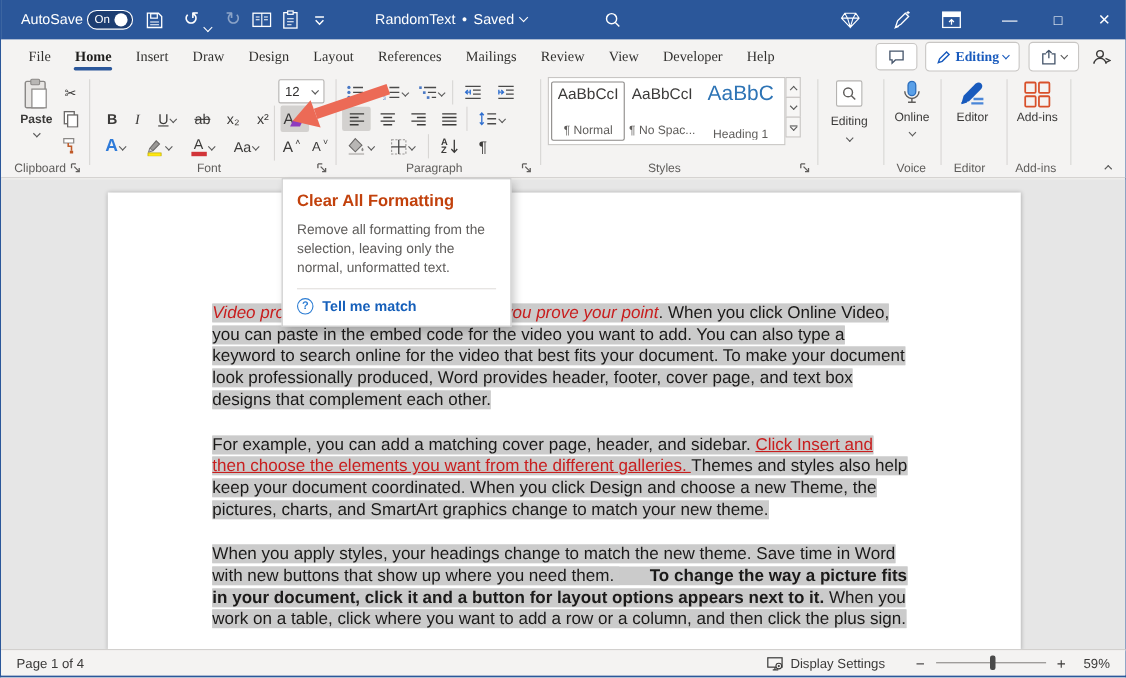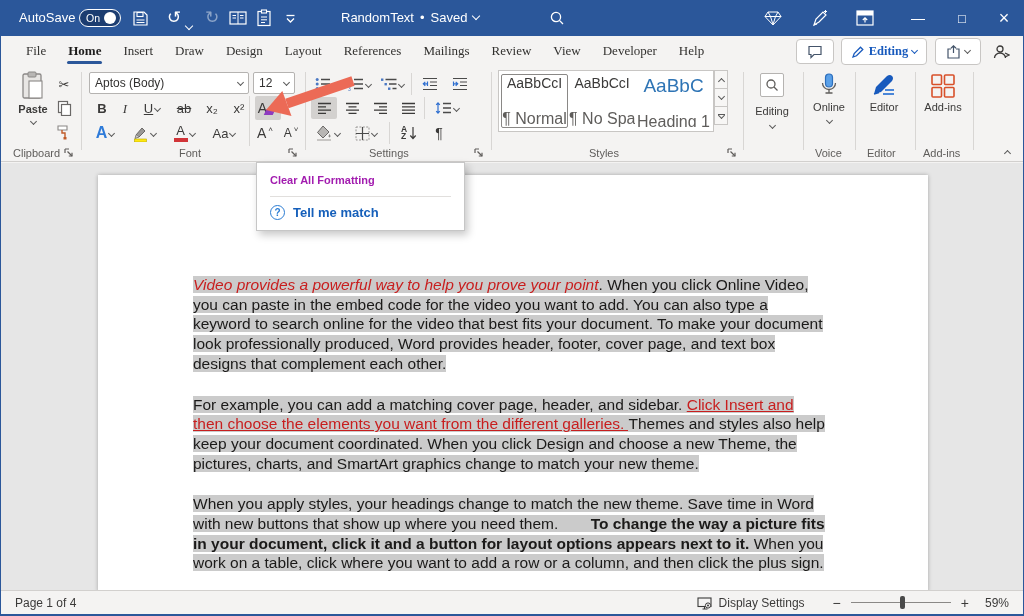--- a/index.html
+++ b/index.html
@@ -32,27 +32,27 @@
   .ribbon { position:absolute; top:66px; left:0; width:100%; height:96px; background:#f4f3f2; border-bottom:1px solid #d2d0ce; }
   .vdiv { position:absolute; top:6px; height:78px; width:1px; background:#d8d6d4; }
   .rl { font-size:11px; color:#5f5d5b; }
   .rbtn { display:flex; align-items:center; justify-content:center; gap:2px; border-radius:2px; }
   .rbtn.sel { background:#d3d1cf; }
   .glyph { font-size:13px; color:#3b3a39; line-height:1; }
   .combo { background:#fff; border:1px solid #b5b3b1; border-radius:2px; display:flex; align-items:center; font-size:12px; color:#323130; padding:0 5px; justify-content:space-between; }
   .stylecard { height:54px; border:1px solid transparent; border-radius:2px; display:flex; flex-direction:column; align-items:center; justify-content:center; background:#fff; }
   .stylecard.selected { border:1px solid #8a8886; box-shadow:inset 0 0 0 1px #fff; }
   .sp { font-size:14px; color:#3b3a39; white-space:nowrap; overflow:hidden; max-width:100%; }
-  .sn { font-size:16px; color:#5f5d5b; margin-top:20px; white-space:nowrap; overflow:hidden; max-width:100%;text-align:right; }
+  .sn { font-size:11px; color:#5f5d5b; margin-top:20px; white-space:nowrap; overflow:hidden; max-width:100%;text-align:right; }
   .sp.hd { font-size:19px; color:#2e74b5; }
   .scrbtn { width:14px; height:19px; border:1px solid #c8c6c4; background:#f7f6f5; display:flex; align-items:center; justify-content:center; }
 
   
   .tooltip { position:absolute; left:255px; top:162px; width:209px; background:#fff; border:1px solid #c6c6c6; box-shadow:3px 4px 8px rgba(0,0,0,.22); z-index:30; padding:11px 13px 10px 13px; }
-  .tt-title { font-size:11px; font-weight:bold; color:#a21caf; }
+  .tt-title { font-size:15px; font-weight:bold; color:#c2410c; }
   .tt-body { font-size:12.5px; color:#5f5d5b; line-height:17px; margin-top:10px; }
   .tt-div { border-top:1px solid #e1dfdd; margin:10px 0 8px 0; }
   .tt-link { display:flex; align-items:center; gap:8px; }
   .tt-q { width:15px; height:15px; border:1.4px solid #2b7cd3; border-radius:50%; color:#2b7cd3; font-size:10px; font-weight:bold; display:flex; align-items:center; justify-content:center; }
   .tt-more { font-size:13px; font-weight:bold; color:#155fba; }
 
   
   .workspace { position:absolute; top:163px; left:0; width:100%; height:429px; background:#e6e6e6; }
   .page { position:absolute; left:97px; top:12px; width:830px; height:417px; background:#fff; box-shadow:0 0 4px rgba(0,0,0,.28); overflow:hidden; }
   .doctext { position:absolute; left:95px; top:100px; width:634px; font-size:15.5px; line-height:19.7px; color:#1b1a19; }
@@ -227,24 +227,20 @@
     <div class="ab rl" style="left:12px;top:81px;">Clipboard</div>
     <div class="ab ic" style="left:62px;top:81px;width:12px;height:12px;">
       <svg width="10" height="10" viewBox="0 0 10 10">
           <path d="M1 1 h4 M1 1 v4" stroke="#5f5d5b" stroke-width="1.2"></path>
           <path d="M3.5 3.5 L8 8" stroke="#5f5d5b" stroke-width="1.2"></path>
           <path d="M8 4.8 V8 H4.8" fill="none" stroke="#5f5d5b" stroke-width="1.2"></path>
         </svg>
     </div>
     <div class="vdiv" style="left:80px;"></div>
 
-    <div class="ab combo" style="left:88px;top:6px;width:160px;height:22px;">
-      <span>Aptos (Body)</span>
-      <span class="cv" style="margin-top:-2px;"></span>
-    </div>
     <div class="ab combo" style="left:252px;top:6px;width:42px;height:22px;">
       <span>12</span>
       <span class="cv" style="margin-top:-2px;"></span>
     </div>
     <div class="ab rbtn" style="left:90px;top:31px;width:22px;height:22px;">
         <span class="glyph" style="font-weight:bold;">B</span>
       </div>
     <div class="ab rbtn" style="left:113px;top:31px;width:22px;height:22px;">
         <span class="glyph" style="font-style:italic;font-family:'Liberation Serif',serif;">I</span>
       </div>
@@ -396,21 +392,21 @@
         <span>A</span>
           <span>Z</span>
       </span>
       <svg width="8" height="14" viewBox="0 0 8 14">
           <path d="M4 1 V12 M1.3 9.5 L4 12.5 L6.7 9.5" fill="none" stroke="#3b3a39" stroke-width="1.2"></path>
         </svg>
     </div>
     <div class="ab rbtn" style="left:426px;top:56px;width:24px;height:22px;">
         <span class="glyph" style="font-size:14px;">¶</span>
       </div>
-    <div class="ab rl" style="left:368px;top:81px;">Settings</div>
+    <div class="ab rl" style="left:368px;top:81px;">Paragraph</div>
     <div class="ab ic" style="left:472px;top:81px;width:12px;height:12px;">
       <svg width="10" height="10" viewBox="0 0 10 10">
           <path d="M1 1 h4 M1 1 v4" stroke="#5f5d5b" stroke-width="1.2"></path>
           <path d="M3.5 3.5 L8 8" stroke="#5f5d5b" stroke-width="1.2"></path>
           <path d="M8 4.8 V8 H4.8" fill="none" stroke="#5f5d5b" stroke-width="1.2"></path>
         </svg>
     </div>
     <div class="vdiv" style="left:490px;"></div>
 
     <div class="ab" style="left:497px;top:4px;width:216px;height:62px;background:#fff;border:1px solid #c8c6c4;display:flex;align-items:center;padding:2px;">
@@ -511,20 +507,21 @@
       <div class="doctext">
           <p><span><span class="run-red-italic">Video provides a powerful way to help you prove your point</span><span>. When you click Online Video, you can paste in the embed code for the video you want to add. You can also type a keyword to search online for the video that best fits your document. To make your document look professionally produced, Word provides header, footer, cover page, and text box designs that complement each other.</span></span></p>
           <p><span><span>For example, you can add a matching cover page, header, and sidebar. </span><span class="run-red-underline">Click Insert and then choose the elements you want from the different galleries. </span><span>Themes and styles also help keep your document coordinated. When you click Design and choose a new Theme, the pictures, charts, and SmartArt graphics change to match your new theme.</span></span></p>
           <p><span><span>When you apply styles, your headings change to match the new theme. Save time in Word with new buttons that show up where you need them. </span><span class="run-bold">To change the way a picture fits in your document, click it and a button for layout options appears next to it.</span><span> When you work on a table, click where you want to add a row or a column, and then click the plus sign.</span></span></p>
         </div>
     </div>
   </div>
 
   <div class="tooltip">
     <div class="tt-title">Clear All Formatting</div>
+    <div class="tt-body">Remove all formatting from the selection, leaving only the normal, unformatted text.</div>
     <div class="tt-div"></div>
     <div class="tt-link">
       <span class="tt-q">?</span>
       <span class="tt-more">Tell me match</span>
     </div>
   </div>
 
   <div class="statusbar">
     <span style="margin-left:14px;">Page 1 of 4</span>
     <span style="margin-left:auto;display:flex;align-items:flex-end;gap:6px;">

